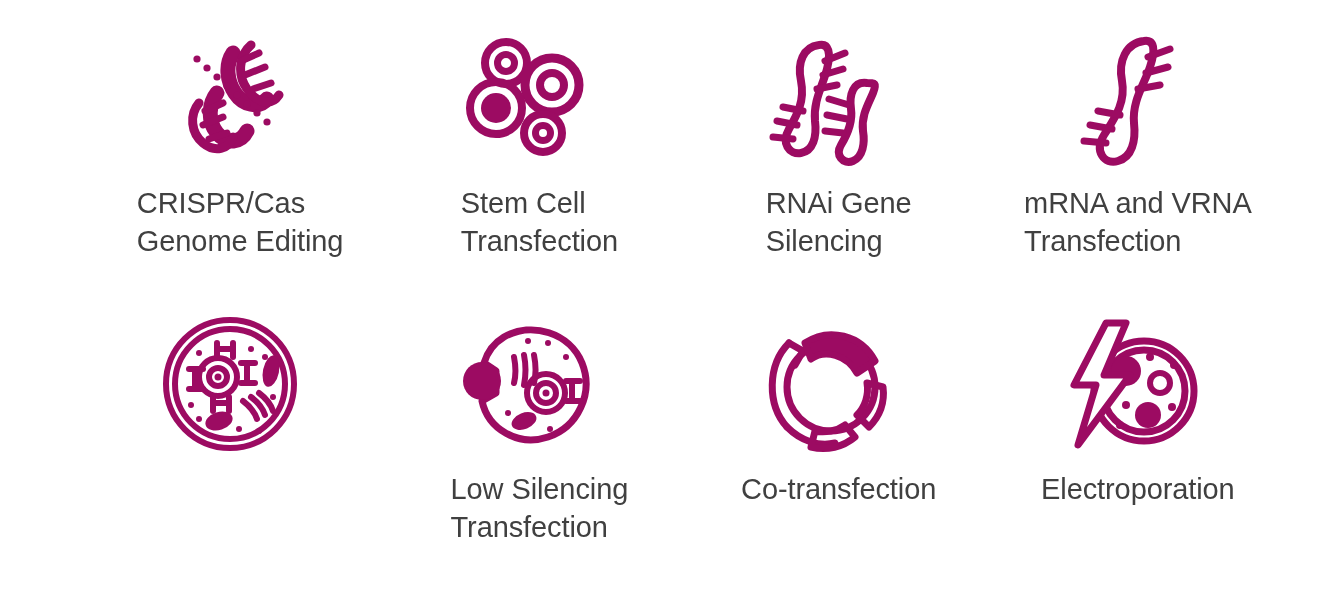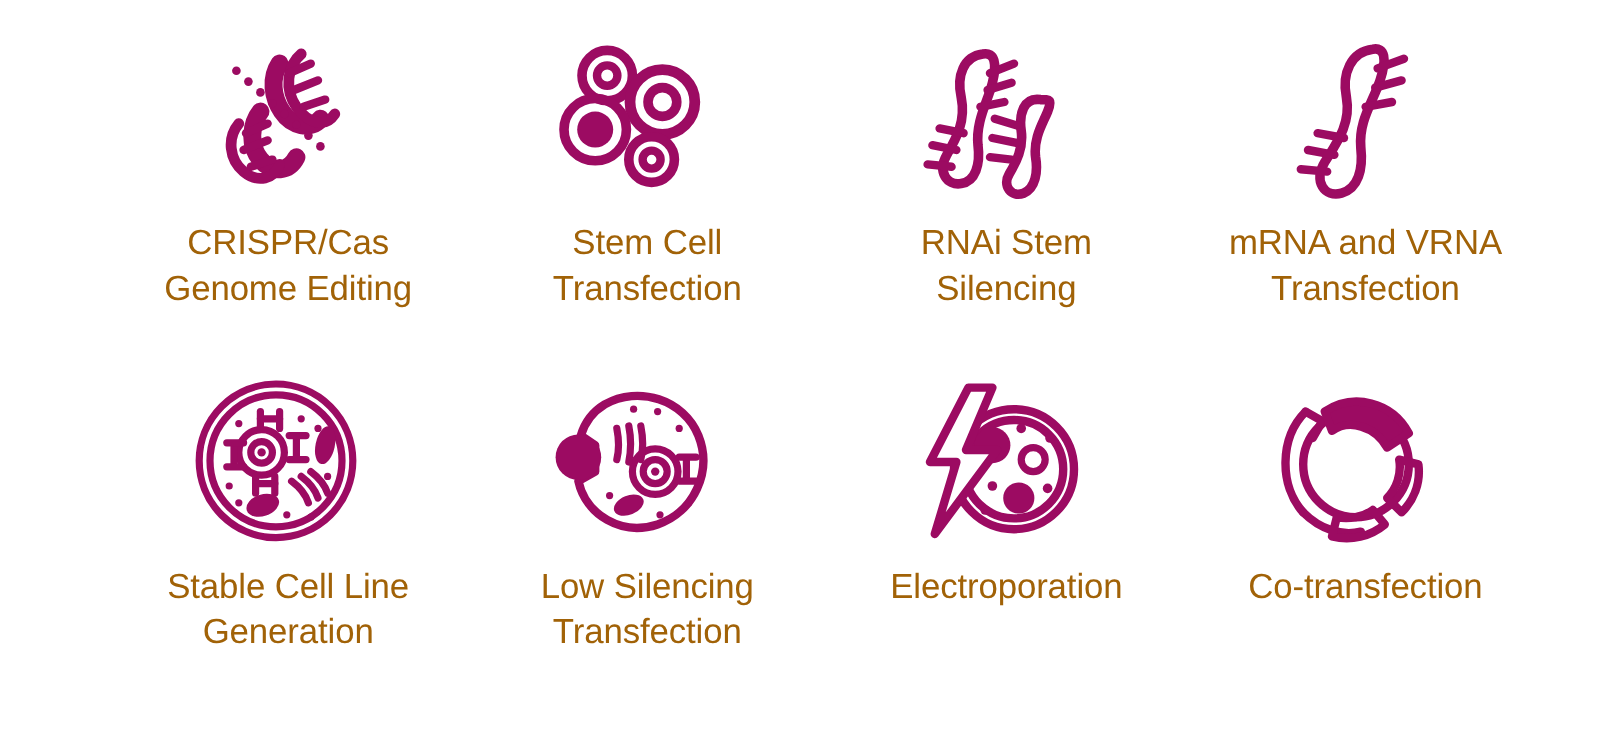--- a/index.html
+++ b/index.html
@@ -35,22 +35,21 @@
     align-items: center;
     justify-content: center;
   }
 
   .icon-box svg {
     display: block;
   }
 
   .feature-label {
     margin-top: 6px;
-    text-align: center;
-    color: #a16207;
+    color: #404040;
     font-size: 29px;
     line-height: 1.32;
     font-weight: 400;
     letter-spacing: -0.1px;
     white-space: pre-line;
     margin-left: 21px;
   }
 </style>
 </head>
 <body>
@@ -135,21 +134,21 @@
 
         <path d="M114 60 C 100 58, 96 72, 98 86 C 100 100, 94 112, 88 122 C 82 132, 90 142, 100 138
                  C 110 134, 112 120, 110 108 C 108 92, 116 80, 120 70 C 124 60, 122 60, 114 60 Z" stroke-width="8"></path>
         <g stroke-width="7">
           <path d="M96 82 L 76 76"></path>
           <path d="M94 96 L 74 92"></path>
           <path d="M90 110 L 72 108"></path>
         </g>
       </svg>
     </div>
-    <div class="feature-label">RNAi Stem
+    <div class="feature-label">RNAi Gene
 Silencing</div>
   </div>
 
   <div class="feature-cell">
     <div class="icon-box">
       <svg width="150" height="150" viewBox="0 0 150 150" fill="none" stroke="#9C0B62" stroke-linecap="round" stroke-linejoin="round">
         <path d="M92 18 C 74 20, 66 38, 70 58 C 74 80, 62 96, 52 112 C 42 128, 52 142, 66 138
                  C 80 134, 84 118, 82 100 C 80 78, 92 62, 98 44 C 104 26, 102 16, 92 18 Z" stroke-width="8"></path>
         <g stroke-width="7">
           <path d="M96 34 L 118 26"></path>
@@ -207,22 +206,20 @@
           <circle cx="96" cy="40" r="3"></circle>
           <circle cx="110" cy="48" r="3"></circle>
           <circle cx="36" cy="96" r="3"></circle>
           <circle cx="44" cy="110" r="3"></circle>
           <circle cx="104" cy="122" r="3"></circle>
           <circle cx="118" cy="88" r="3"></circle>
           <circle cx="84" cy="120" r="3"></circle>
         </g>
       </svg>
     </div>
-    <div class="feature-label">Stable Cell Line
-Generation</div>
   </div>
 
   <div class="feature-cell">
     <div class="icon-box">
       <svg width="150" height="150" viewBox="0 0 150 150" fill="none" stroke="#9C0B62" stroke-linecap="round" stroke-linejoin="round">
 
         <path d="M50 28 C 78 12, 116 24, 128 54 C 140 84, 124 118, 94 128
                  C 64 138, 34 120, 28 92 L 42 84 L 42 62 L 30 54 C 33 44, 40 34, 50 28 Z" stroke-width="7"></path>
 
         <circle cx="28" cy="72" r="19" fill="#9C0B62" stroke="none"></circle>
@@ -247,20 +244,40 @@
           <circle cx="94" cy="34" r="3"></circle>
           <circle cx="112" cy="48" r="3"></circle>
           <circle cx="120" cy="110" r="3"></circle>
           <circle cx="96" cy="120" r="3"></circle>
           <circle cx="54" cy="104" r="3"></circle>
         </g>
       </svg>
     </div>
     <div class="feature-label">Low Silencing
 Transfection</div>
+  </div>
+
+  <div class="feature-cell">
+    <div class="icon-box">
+      <svg width="150" height="150" viewBox="0 0 150 150" fill="none" stroke="#9C0B62" stroke-linecap="round" stroke-linejoin="round">
+
+        <circle cx="78" cy="78" r="44" stroke-width="7"></circle>
+
+        <path d="M36 34 C 14 56, 14 96, 34 118" stroke-width="7"></path>
+        <path d="M36 34 L 50 42 L 42 56" stroke-width="7"></path>
+        <path d="M34 118 C 48 132, 66 138, 82 134" stroke-width="7"></path>
+
+        <path d="M52 34 C 76 18, 108 26, 122 52 L 104 64 C 94 46, 72 40, 58 50 Z" fill="#9C0B62" stroke="#9C0B62" stroke-width="7"></path>
+
+        <path d="M114 74 L 130 78 C 132 94, 126 108, 116 118 L 104 106 C 112 98, 116 86, 114 74 Z" stroke-width="7"></path>
+
+        <path d="M62 122 L 58 138 C 74 142, 90 138, 102 128 L 92 116 C 84 122, 72 124, 62 122 Z" stroke-width="7"></path>
+      </svg>
+    </div>
+    <div class="feature-label">Co-transfection</div>
   </div>
 
   <div class="feature-cell">
     <div class="icon-box">
       <svg width="150" height="150" viewBox="0 0 150 150" fill="none" stroke="#9C0B62" stroke-linecap="round" stroke-linejoin="round">
 
         <circle cx="92" cy="82" r="50" stroke-width="7"></circle>
         <circle cx="92" cy="82" r="41" stroke-width="7"></circle>
 
         <circle cx="74" cy="62" r="15" fill="#9C0B62" stroke="none"></circle>
@@ -273,33 +290,13 @@
           <circle cx="68" cy="116" r="4"></circle>
           <circle cx="122" cy="56" r="4"></circle>
         </g>
 
         <path d="M54 14 L 22 76 L 44 76 L 26 136 L 78 66 L 52 66 L 74 14 Z" fill="#ffffff" stroke="#9C0B62" stroke-width="7"></path>
       </svg>
     </div>
     <div class="feature-label">Electroporation</div>
   </div>
 
-  <div class="feature-cell">
-    <div class="icon-box">
-      <svg width="150" height="150" viewBox="0 0 150 150" fill="none" stroke="#9C0B62" stroke-linecap="round" stroke-linejoin="round">
-
-        <circle cx="78" cy="78" r="44" stroke-width="7"></circle>
-
-        <path d="M36 34 C 14 56, 14 96, 34 118" stroke-width="7"></path>
-        <path d="M36 34 L 50 42 L 42 56" stroke-width="7"></path>
-        <path d="M34 118 C 48 132, 66 138, 82 134" stroke-width="7"></path>
-
-        <path d="M52 34 C 76 18, 108 26, 122 52 L 104 64 C 94 46, 72 40, 58 50 Z" fill="#9C0B62" stroke="#9C0B62" stroke-width="7"></path>
-
-        <path d="M114 74 L 130 78 C 132 94, 126 108, 116 118 L 104 106 C 112 98, 116 86, 114 74 Z" stroke-width="7"></path>
-
-        <path d="M62 122 L 58 138 C 74 142, 90 138, 102 128 L 92 116 C 84 122, 72 124, 62 122 Z" stroke-width="7"></path>
-      </svg>
-    </div>
-    <div class="feature-label">Co-transfection</div>
-  </div>
-
 </div>
 
 </body></html>

